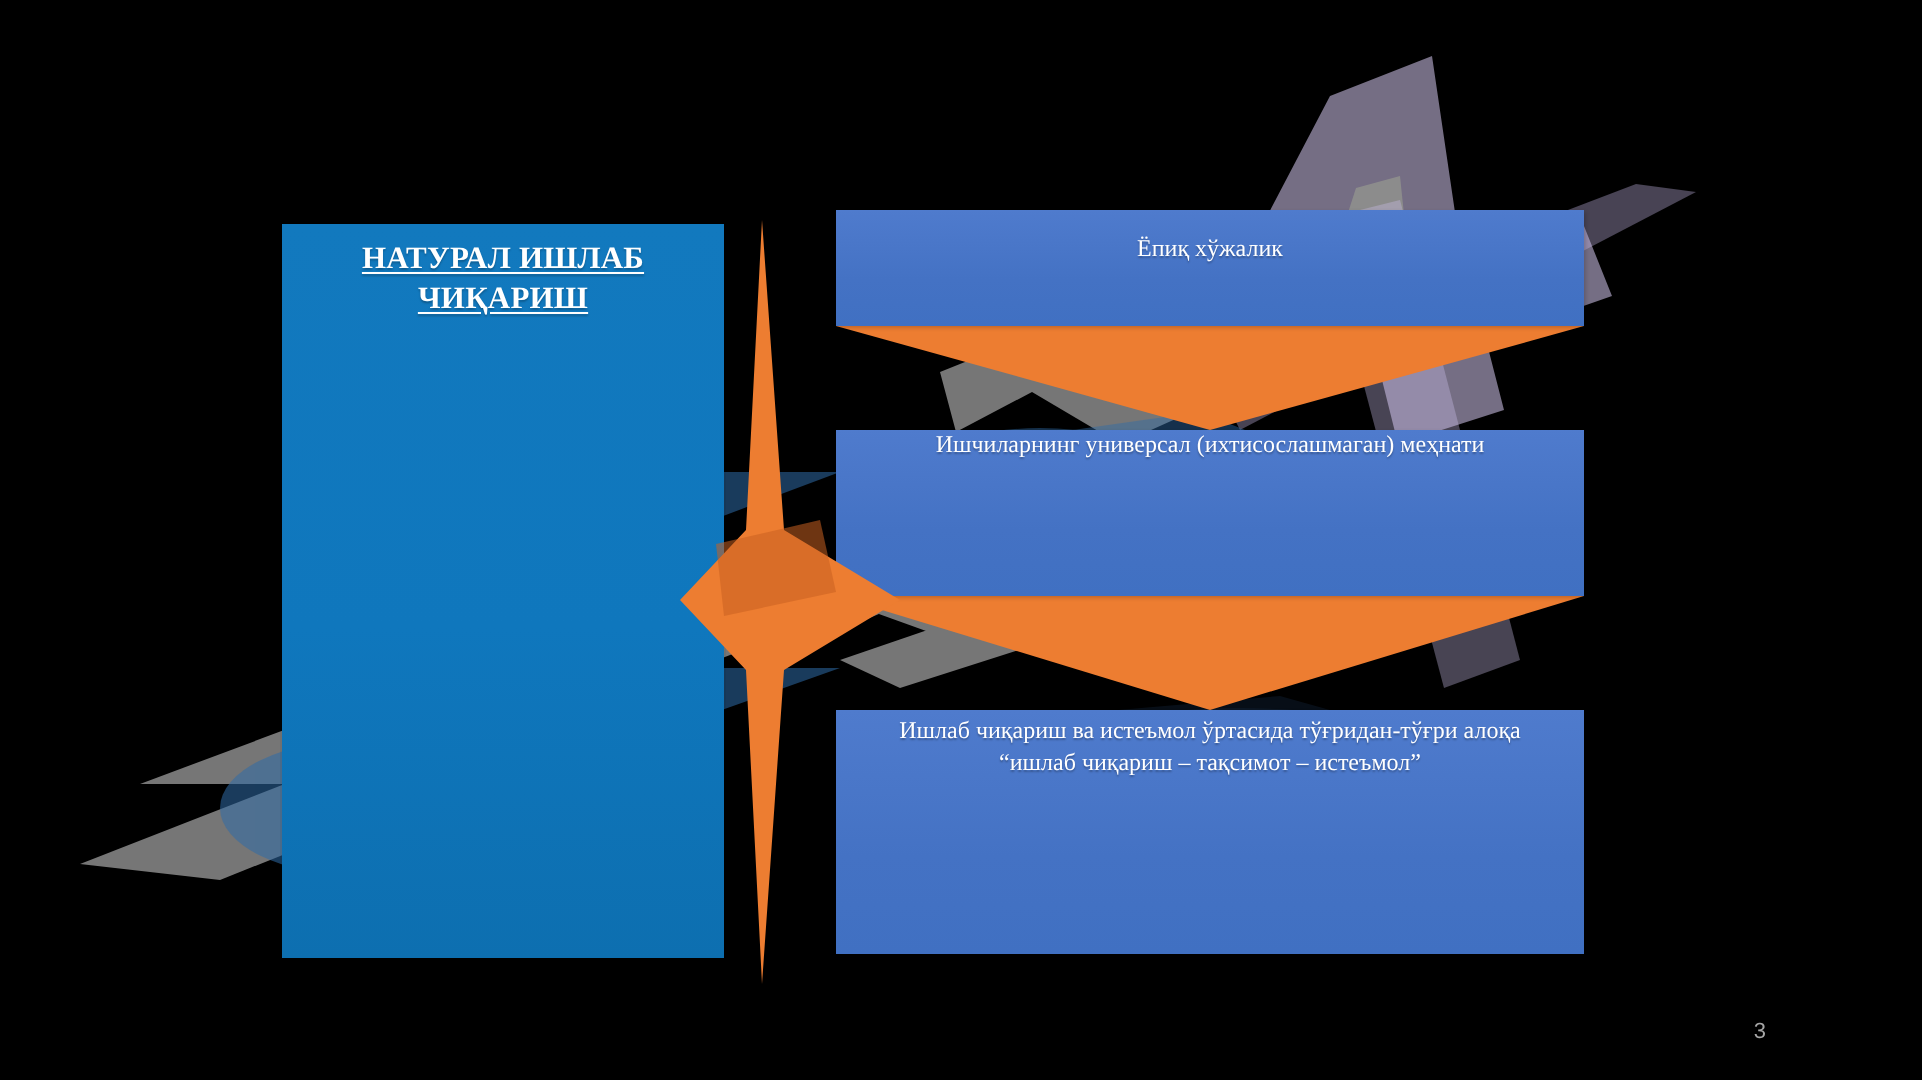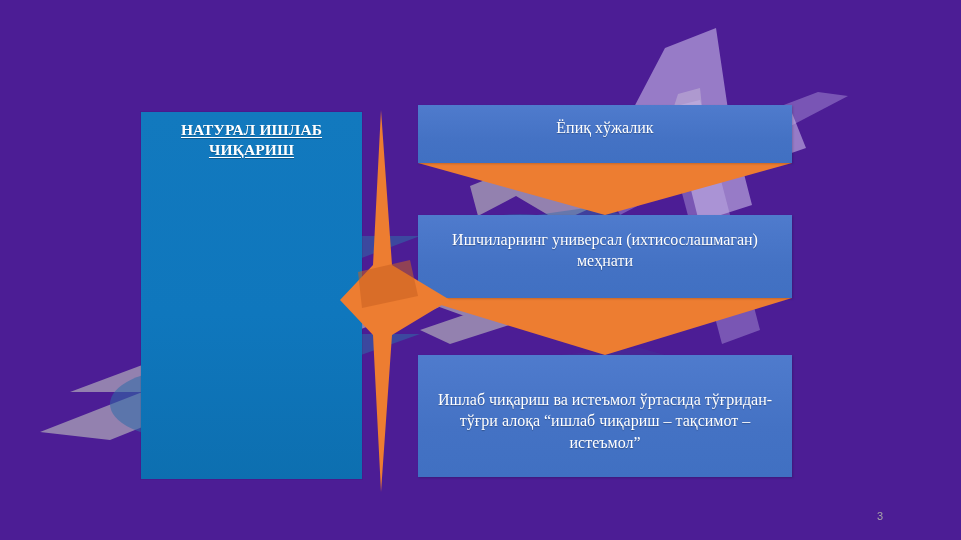--- a/index.html
+++ b/index.html
@@ -4,21 +4,21 @@
 <style>
   html, body {
     margin: 0;
     padding: 0;
     background: #ffffff;
   }
   #slide {
     position: relative;
     width: 961px;
     height: 540px;
-    background: #4c1d95;
+    background: #000000;
     overflow: hidden;
     font-family: "Liberation Serif", "DejaVu Serif", serif;
   }
   .wm-svg { position: absolute; left: 0; top: 0; }
 
   
   #left-panel {
     position: absolute;
     left: 141px;
     top: 112px;
@@ -69,32 +69,32 @@
     width: 374px;
     background: linear-gradient(180deg, #4f7bcd 0%, #4472c4 60%, #4070c2 100%);
     color: #ffffff;
     box-sizing: border-box;
     z-index: 5;
     box-shadow: 1px 1px 2px rgba(0,0,0,0.18);
   }
   .rbox .rbox-text {
     display: block;
     text-align: center;
-    font-size: 16px;
+    font-size: 12px;
     line-height: 1.33;
     text-shadow: 0 1px 1px rgba(0,0,0,0.28);
     padding: 0 14px;
     box-sizing: border-box;
   }
   #box-1 { top: 105px; height: 58px; }
   #box-1 .rbox-text { padding-top: 12px; }
   #box-2 { top: 215px; height: 83px; }
-  #box-2 .rbox-text { padding-top: 14px; }
+  #box-2 .rbox-text { }
   #box-3 { top: 355px; height: 122px; }
-  #box-3 .rbox-text { padding-top: 14px; margin-top: 20px; }
+  #box-3 .rbox-text { padding-top: 3px; }
 
   
   .chev {
     position: absolute;
     left: 418px;
     width: 374px;
     z-index: 4;
   }
   #chev-1 { top: 163px; height: 52px; }
   #chev-2 { top: 298px; height: 57px; }

